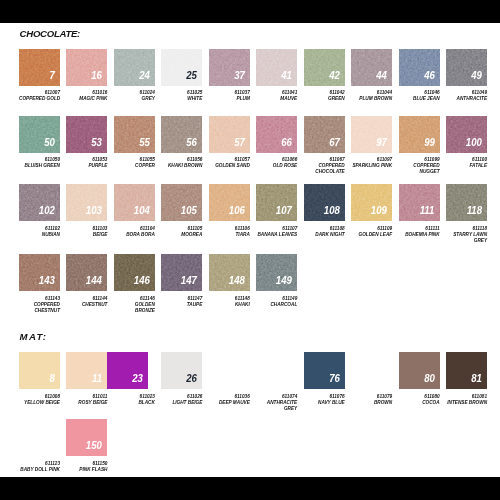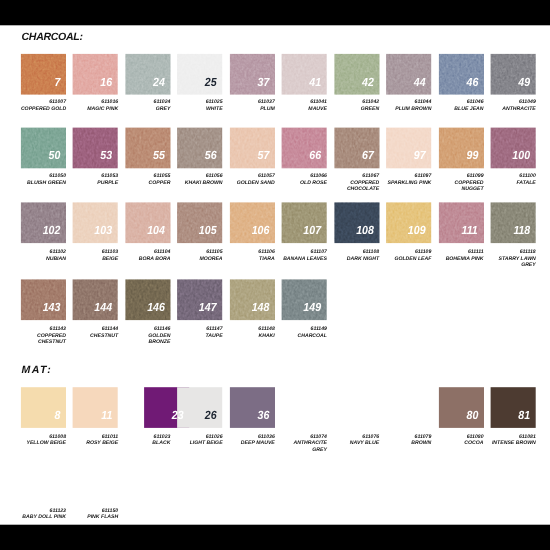--- a/index.html
+++ b/index.html
@@ -15,21 +15,21 @@
 .num{position:absolute;right:5.2px;bottom:5.0px;font-weight:bold;font-style:italic;font-size:10.7px;line-height:10.7px;white-space:nowrap;z-index:3;transform:scaleX(0.9);transform-origin:100% 100%;}
 .lbl{position:absolute;width:41px;color:#141414;}
 .lbl span{position:absolute;right:0;width:41px;text-align:right;font-weight:bold;font-style:italic;font-size:4.7px;line-height:5px;white-space:nowrap;}
 </style>
 </head>
 <body>
 
 <div class="page">
   <div class="bar bar-top"></div>
   <div class="bar bar-bottom"></div>
-  <div class="section-title" style="left:19.6px;top:28.6px;letter-spacing:-0.28px;">CHARCOAL:</div>
+  <div class="section-title" style="left:19.6px;top:28.6px;letter-spacing:-0.28px;">CHOCOLATE:</div>
   <div class="section-title" style="left:19.6px;top:331.7px;letter-spacing:1.3px;">MAT:</div>
   <div class="swatch" style="left:19.00px;top:48.5px;background:#cc8050;">
       <span class="num" style="color:#ffffff;">7</span>
     </div>
   <div class="swatch" style="left:66.45px;top:48.5px;background:#e3aba5;">
       <span class="num" style="color:#ffffff;">16</span>
     </div>
   <div class="swatch" style="left:113.90px;top:48.5px;background:#afbab7;">
       <span class="num" style="color:#ffffff;">24</span>
     </div>
@@ -131,34 +131,37 @@
     </div>
   <div class="swatch" style="left:256.25px;top:253.6px;background:#7e8a8c;">
       <span class="num" style="color:#ffffff;">149</span>
     </div>
   <div class="swatch" style="left:19.00px;top:351.8px;background:#f5dcae;">
       <span class="num" style="color:#ffffff;">8</span>
     </div>
   <div class="swatch" style="left:66.45px;top:351.8px;background:#f6d8bc;">
       <span class="num" style="color:#ffffff;">11</span>
     </div>
-  <div class="swatch" style="left:131px;top:351.8px;background:#701a75;">
+  <div class="swatch" style="left:107px;top:351.8px;background:#a21caf;">
       <span class="num" style="color:#ffffff;">23</span>
     </div>
   <div class="swatch" style="left:161.35px;top:351.8px;background:#e7e6e5;">
       <span class="num" style="color:#1c2430;">26</span>
     </div>
-  <div class="swatch" style="left:208.80px;top:351.8px;background:#7c6d85;">
-      <span class="num" style="color:#ffffff;">36</span>
+  <div class="swatch" style="left:303.70px;top:351.8px;background:#35506a;">
+      <span class="num" style="color:#ffffff;">76</span>
     </div>
   <div class="swatch" style="left:398.60px;top:351.8px;background:#8d7066;">
       <span class="num" style="color:#ffffff;">80</span>
     </div>
   <div class="swatch" style="left:446.05px;top:351.8px;background:#4d3b31;">
       <span class="num" style="color:#ffffff;">81</span>
+    </div>
+  <div class="swatch" style="left:66.45px;top:418.9px;background:#f096a0;">
+      <span class="num" style="color:#ffffff;">150</span>
     </div>
   <svg class="grain-layer" viewBox="0 0 500 500" width="500" height="500">
    <defs>
     <filter id="grain" x="0" y="0" width="100%" height="100%" color-interpolation-filters="sRGB">
      <feTurbulence type="fractalNoise" baseFrequency="0.5" numOctaves="5" seed="5" stitchTiles="stitch"></feTurbulence>
      <feColorMatrix type="matrix" values="0.34 0.34 0.34 0 0  0.34 0.34 0.34 0 0  0.34 0.34 0.34 0 0  0 0 0 0 1"></feColorMatrix>
      <feComponentTransfer>
             <feFuncR type="linear" slope="0.38" intercept="0.31"></feFuncR>
             <feFuncG type="linear" slope="0.38" intercept="0.31"></feFuncG>
             <feFuncB type="linear" slope="0.38" intercept="0.31"></feFuncB>

